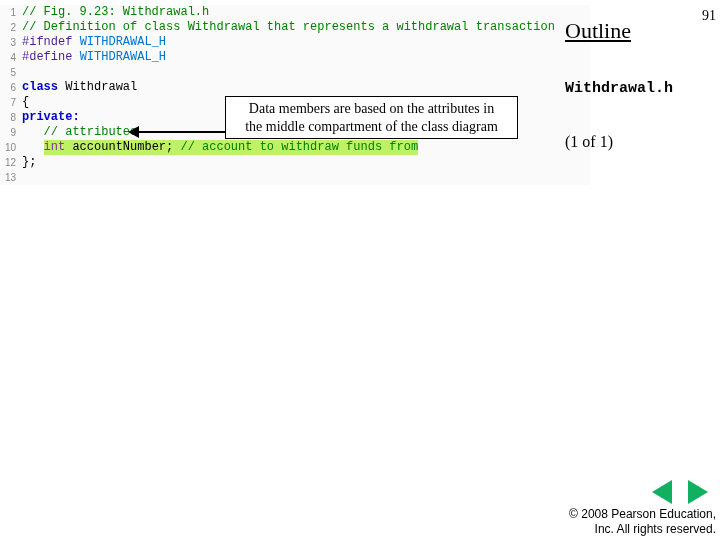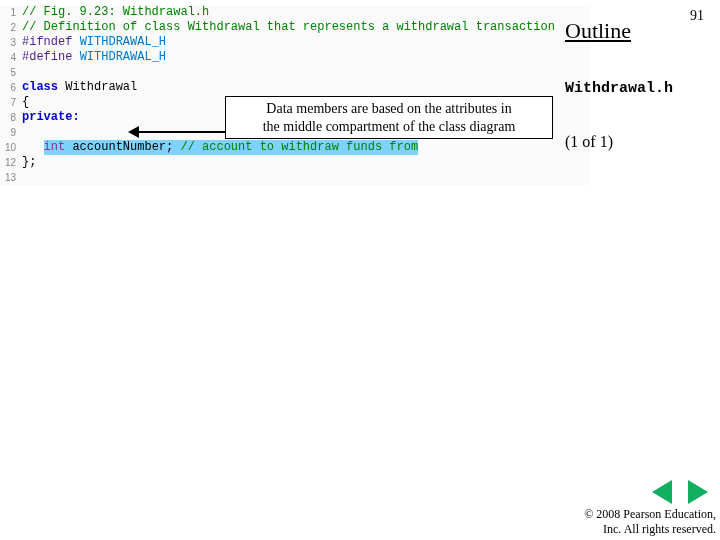--- a/index.html
+++ b/index.html
@@ -35,33 +35,33 @@
     font-family: Arial, sans-serif;
     font-size: 10px;
     flex-shrink: 0;
   }
   .comment { color: #008000; }
   .pp { color: #4c1d95; }
   .macro { color: #0077cc; text-align: center; }
   .kw { color: #0000cc; font-weight: bold; }
   .type { color: #7a3b99; }
   .ident { color: #000; }
-  .hl { background: #7dd3fc; }
+  .hl { background: #bef264; }
   .outline {
     position: absolute;
     top: 18px;
     left: 565px;
     font-family: "Times New Roman", serif;
     font-size: 22px;
     text-decoration: underline;
   }
   .slide-num {
     position: absolute;
     top: 8px;
-    right: 16px;
+    right: 4px;
     font-family: "Times New Roman", serif;
     font-size: 14px;
   }
   .file-name {
     position: absolute;
     top: 80px;
     left: 565px;
     font-family: "Courier New", monospace;
     font-weight: bold;
     font-size: 15px;
@@ -71,21 +71,21 @@
     top: 118px;
     left: 565px;
     font-family: "Times New Roman", serif;
     font-size: 16px;
     margin-top: 15px;
   }
   .callout {
     position: absolute;
     top: 96px;
     left: 225px;
-    width: 328px;
+    width: 293px;
     border: 1px solid #000;
     background: #fff;
     font-family: "Times New Roman", serif;
     font-size: 14px;
     text-align: center;
     padding: 3px 6px;
     line-height: 1.25;
   }
   .arrow-line {
     position: absolute;
@@ -101,21 +101,21 @@
     left: 128px;
     width: 0; height: 0;
     border-top: 6px solid transparent;
     border-bottom: 6px solid transparent;
     border-right: 11px solid #000;
   }
   .copyright {
     position: absolute;
     bottom: 4px;
     right: 4px;
-    font-family: Liberation Serif, serif;
+    font-family: Liberation Sans, sans-serif;
     font-size: 12px;
     text-align: right;
     line-height: 1.2;
   }
   .nav {
     position: absolute;
     bottom: 36px;
     right: 12px;
     display: flex;
     gap: 16px;
@@ -134,21 +134,21 @@
 
 <div class="code-area">
   <div class="line"><span class="lineno">1</span><span class="comment">// Fig. 9.23: Withdrawal.h</span></div>
   <div class="line"><span class="lineno">2</span><span class="comment">// Definition of class Withdrawal that represents a withdrawal transaction</span></div>
   <div class="line"><span class="lineno">3</span><span class="pp">#ifndef</span><span> </span><span class="macro">WITHDRAWAL_H</span></div>
   <div class="line"><span class="lineno">4</span><span class="pp">#define</span><span> </span><span class="macro">WITHDRAWAL_H</span></div>
   <div class="line"><span class="lineno">5</span></div>
   <div class="line"><span class="lineno">6</span><span class="kw">class</span><span> </span><span class="ident">Withdrawal</span></div>
   <div class="line"><span class="lineno">7</span><span class="ident">{</span></div>
   <div class="line"><span class="lineno">8</span><span class="kw">private:</span></div>
-  <div class="line"><span class="lineno">9</span></div>
+  <div class="line"><span class="lineno">9</span><span class="comment">   // attributes</span></div>
   <div class="line"><span class="lineno">10</span><span>   </span><span class="type hl">int</span><span class="hl"> </span><span class="ident hl">accountNumber;</span><span class="hl"> </span><span class="comment hl">// account to withdraw funds from</span></div>
   <div class="line"><span class="lineno">12</span><span class="ident">};</span><span> </span></div>
   <div class="line"><span class="lineno">13</span></div>
 </div>
 
 <div class="outline">Outline</div>
 <div class="slide-num">91</div>
 <div class="file-name">Withdrawal.h</div>
 <div class="page-of">(1 of 1)</div>
 

